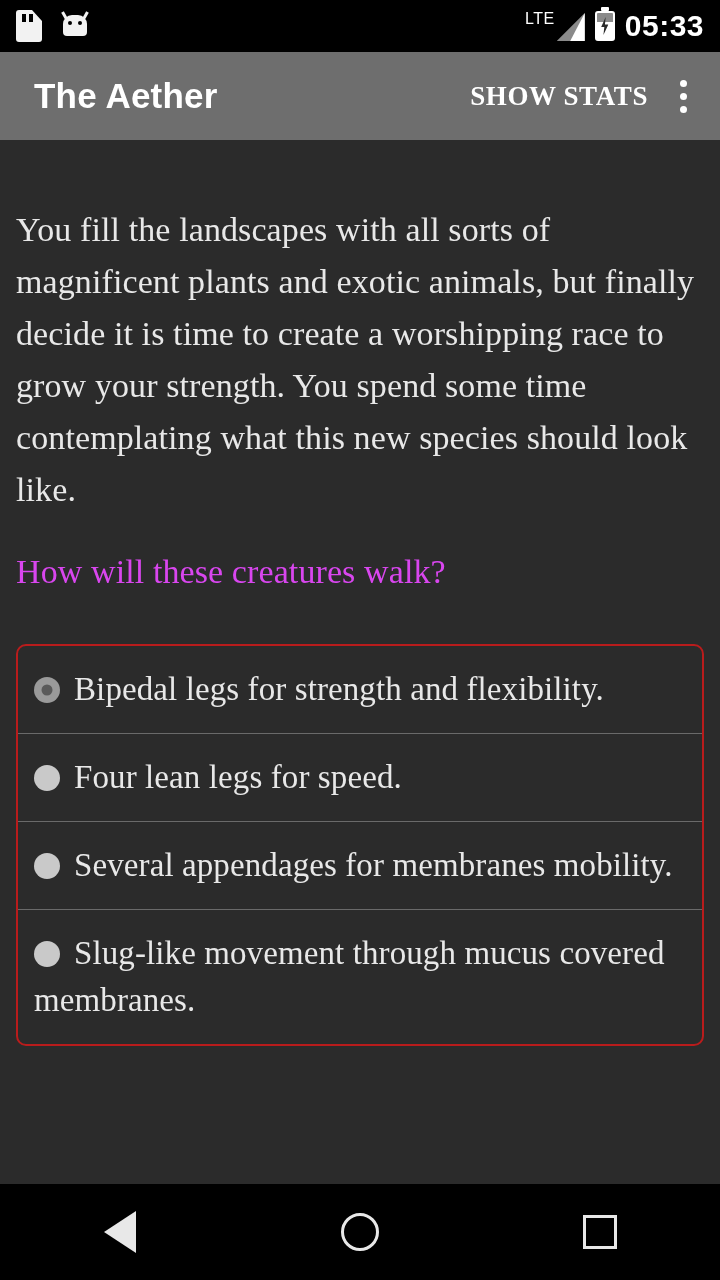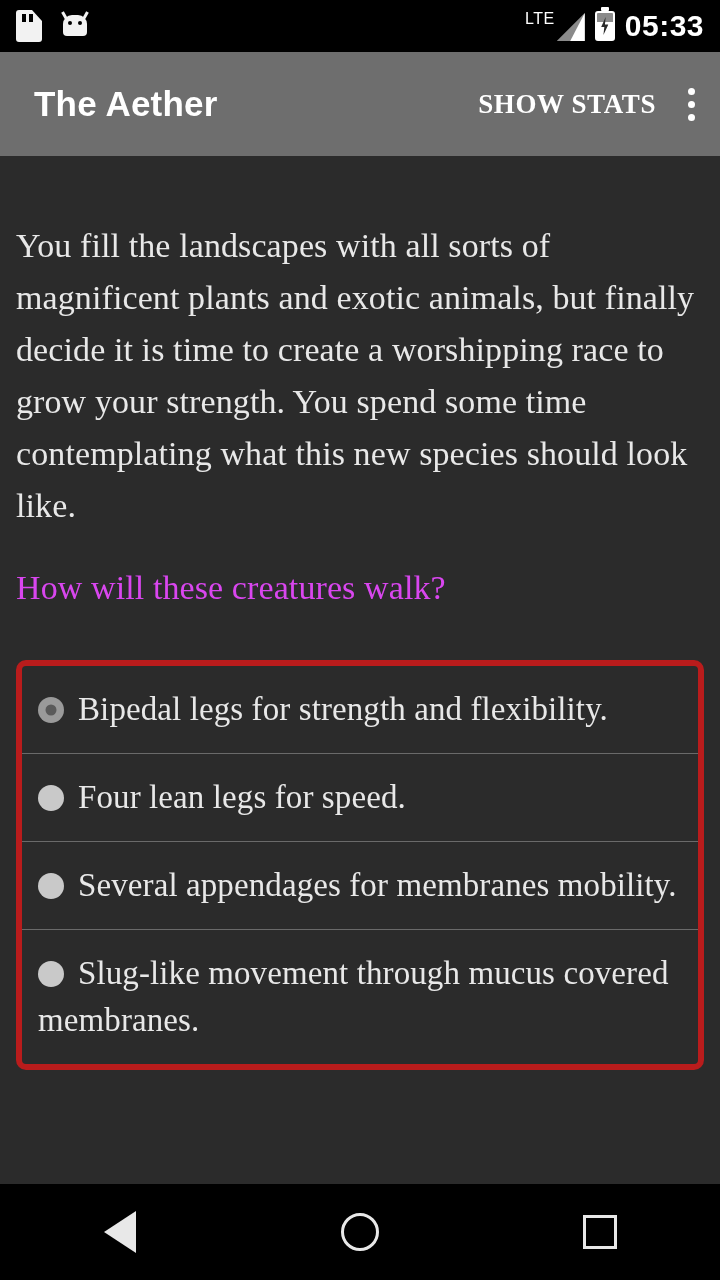--- a/index.html
+++ b/index.html
@@ -141,25 +141,25 @@
   }
   .clock {
     color: #fff;
     font-size: 30px;
     font-weight: bold;
     letter-spacing: 0.5px;
   }
 
   
   .app-bar {
-    height: 104px;
+    height: 88px;
     background: #6e6e6e;
     display: flex;
     align-items: center;
-    padding: 0 16px 0 34px;
+    padding: 0 24px 0 34px;
     flex: none;
   }
   .app-title {
     color: #fff;
     font-size: 35px;
     font-weight: bold;
     letter-spacing: 0.2px;
   }
   .appbar-actions {
     margin-left: auto;
@@ -212,21 +212,21 @@
   .question-p {
     color: #d946ef;
     font-size: 34px;
     line-height: 48px;
     margin-top: 32px;
     letter-spacing: 0.1px;
   }
 
   .choices {
     margin-top: 48px;
-    border: 6px solid #b91c1c;
+    border: 2px solid #b91c1c;
     border-radius: 10px;
     overflow: hidden;
   }
   .choice {
     display: block;
     padding: 20px 18px 20px 16px;
     border-bottom: 1px solid #6a6a6a;
     cursor: pointer;
   }
   .choice:last-child { border-bottom: none; }

